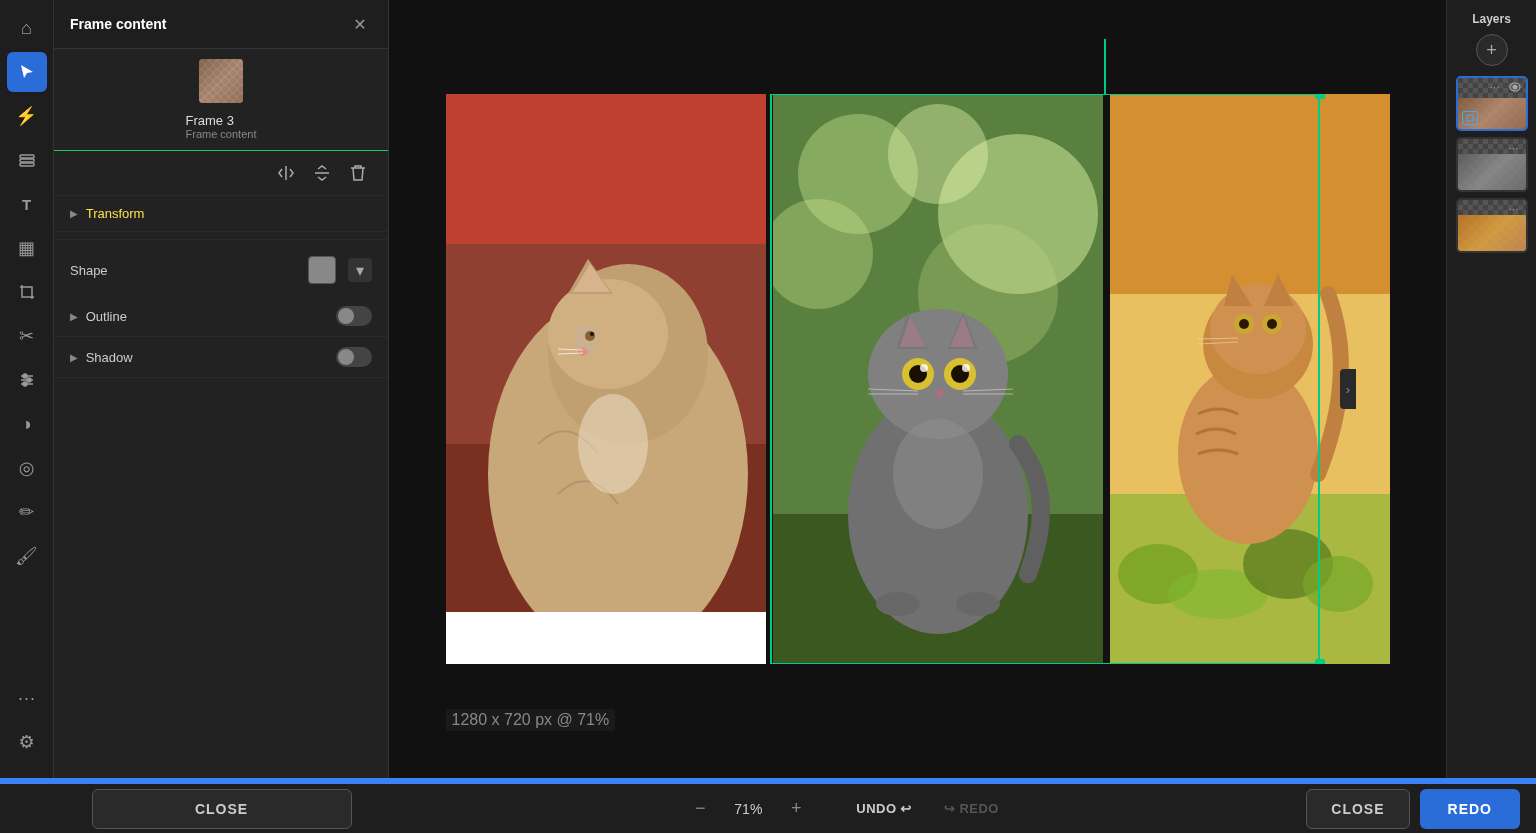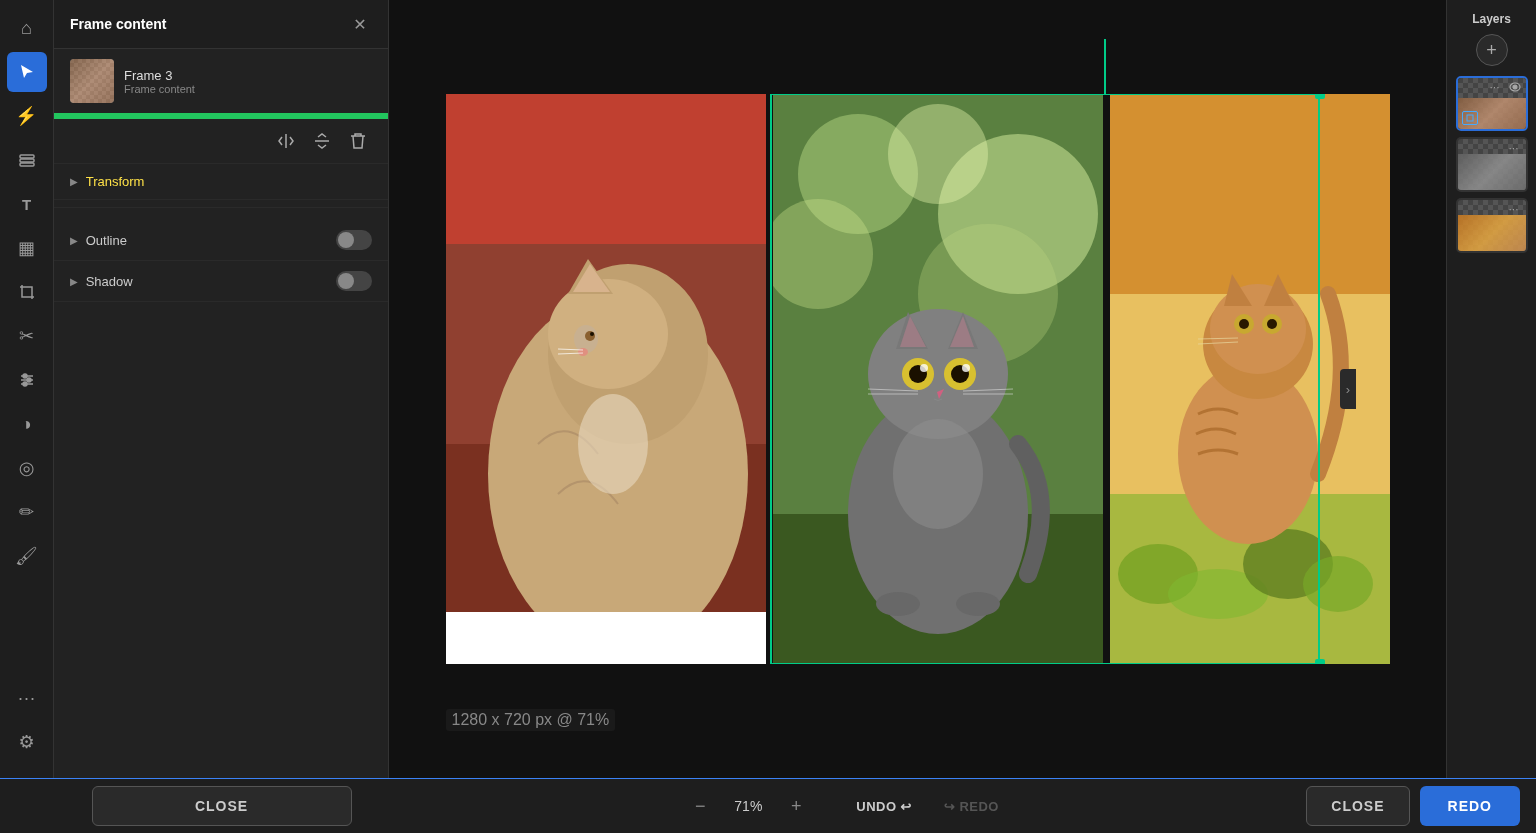--- a/index.html
+++ b/index.html
@@ -89,21 +89,22 @@
       cursor: pointer;
       color: #999;
       border-radius: 4px;
     }
 
     .layer-item {
       display: flex;
       align-items: center;
       gap: 10px;
       padding: 10px 16px;
-      border-bottom: 6px solid #22c55e;
+      border-bottom: 1px solid #22c55e;
+      flex-direction: column;
     }
     .layer-thumbnail {
       width: 44px;
       height: 44px;
       background: #555;
       border-radius: 4px;
       overflow: hidden;
       flex-shrink: 0;
       position: relative;
     }
@@ -328,21 +329,21 @@
       justify-content: center;
       color: #aaa;
       font-size: 10px;
       cursor: pointer;
     }
 
     
     .bottom-bar {
       height: 55px;
       background: #1e1e1e;
-      border-top: 1px solid #3b82f6;
+      border-top: 6px solid #3b82f6;
       display: flex;
       align-items: center;
       gap: 6px;
       flex-shrink: 0;
     }
     .bottom-close-left {
       width: 335px;
       margin-left: 54px;
       display: flex;
       align-items: center;
@@ -543,20 +544,25 @@
         <span class="section-arrow">▶</span>
         <span class="section-label">Transform</span>
       </div>
 
       <div style="height:8px;border-bottom:1px solid #2a2a2a;"></div>
 
 
 
       <div style="height:8px;"></div>
 
+      <div class="shape-row">
+        <span class="shape-label">Shape</span>
+        <div class="shape-swatch"></div>
+        <div class="shape-dropdown">▾</div>
+      </div>
 
       <div style="height:4px;"></div>
 
       <div class="toggle-row">
         <span class="toggle-arrow">▶</span>
         <span class="toggle-label">Outline</span>
         <div class="toggle-switch"></div>
       </div>
 
       <div class="toggle-row">

